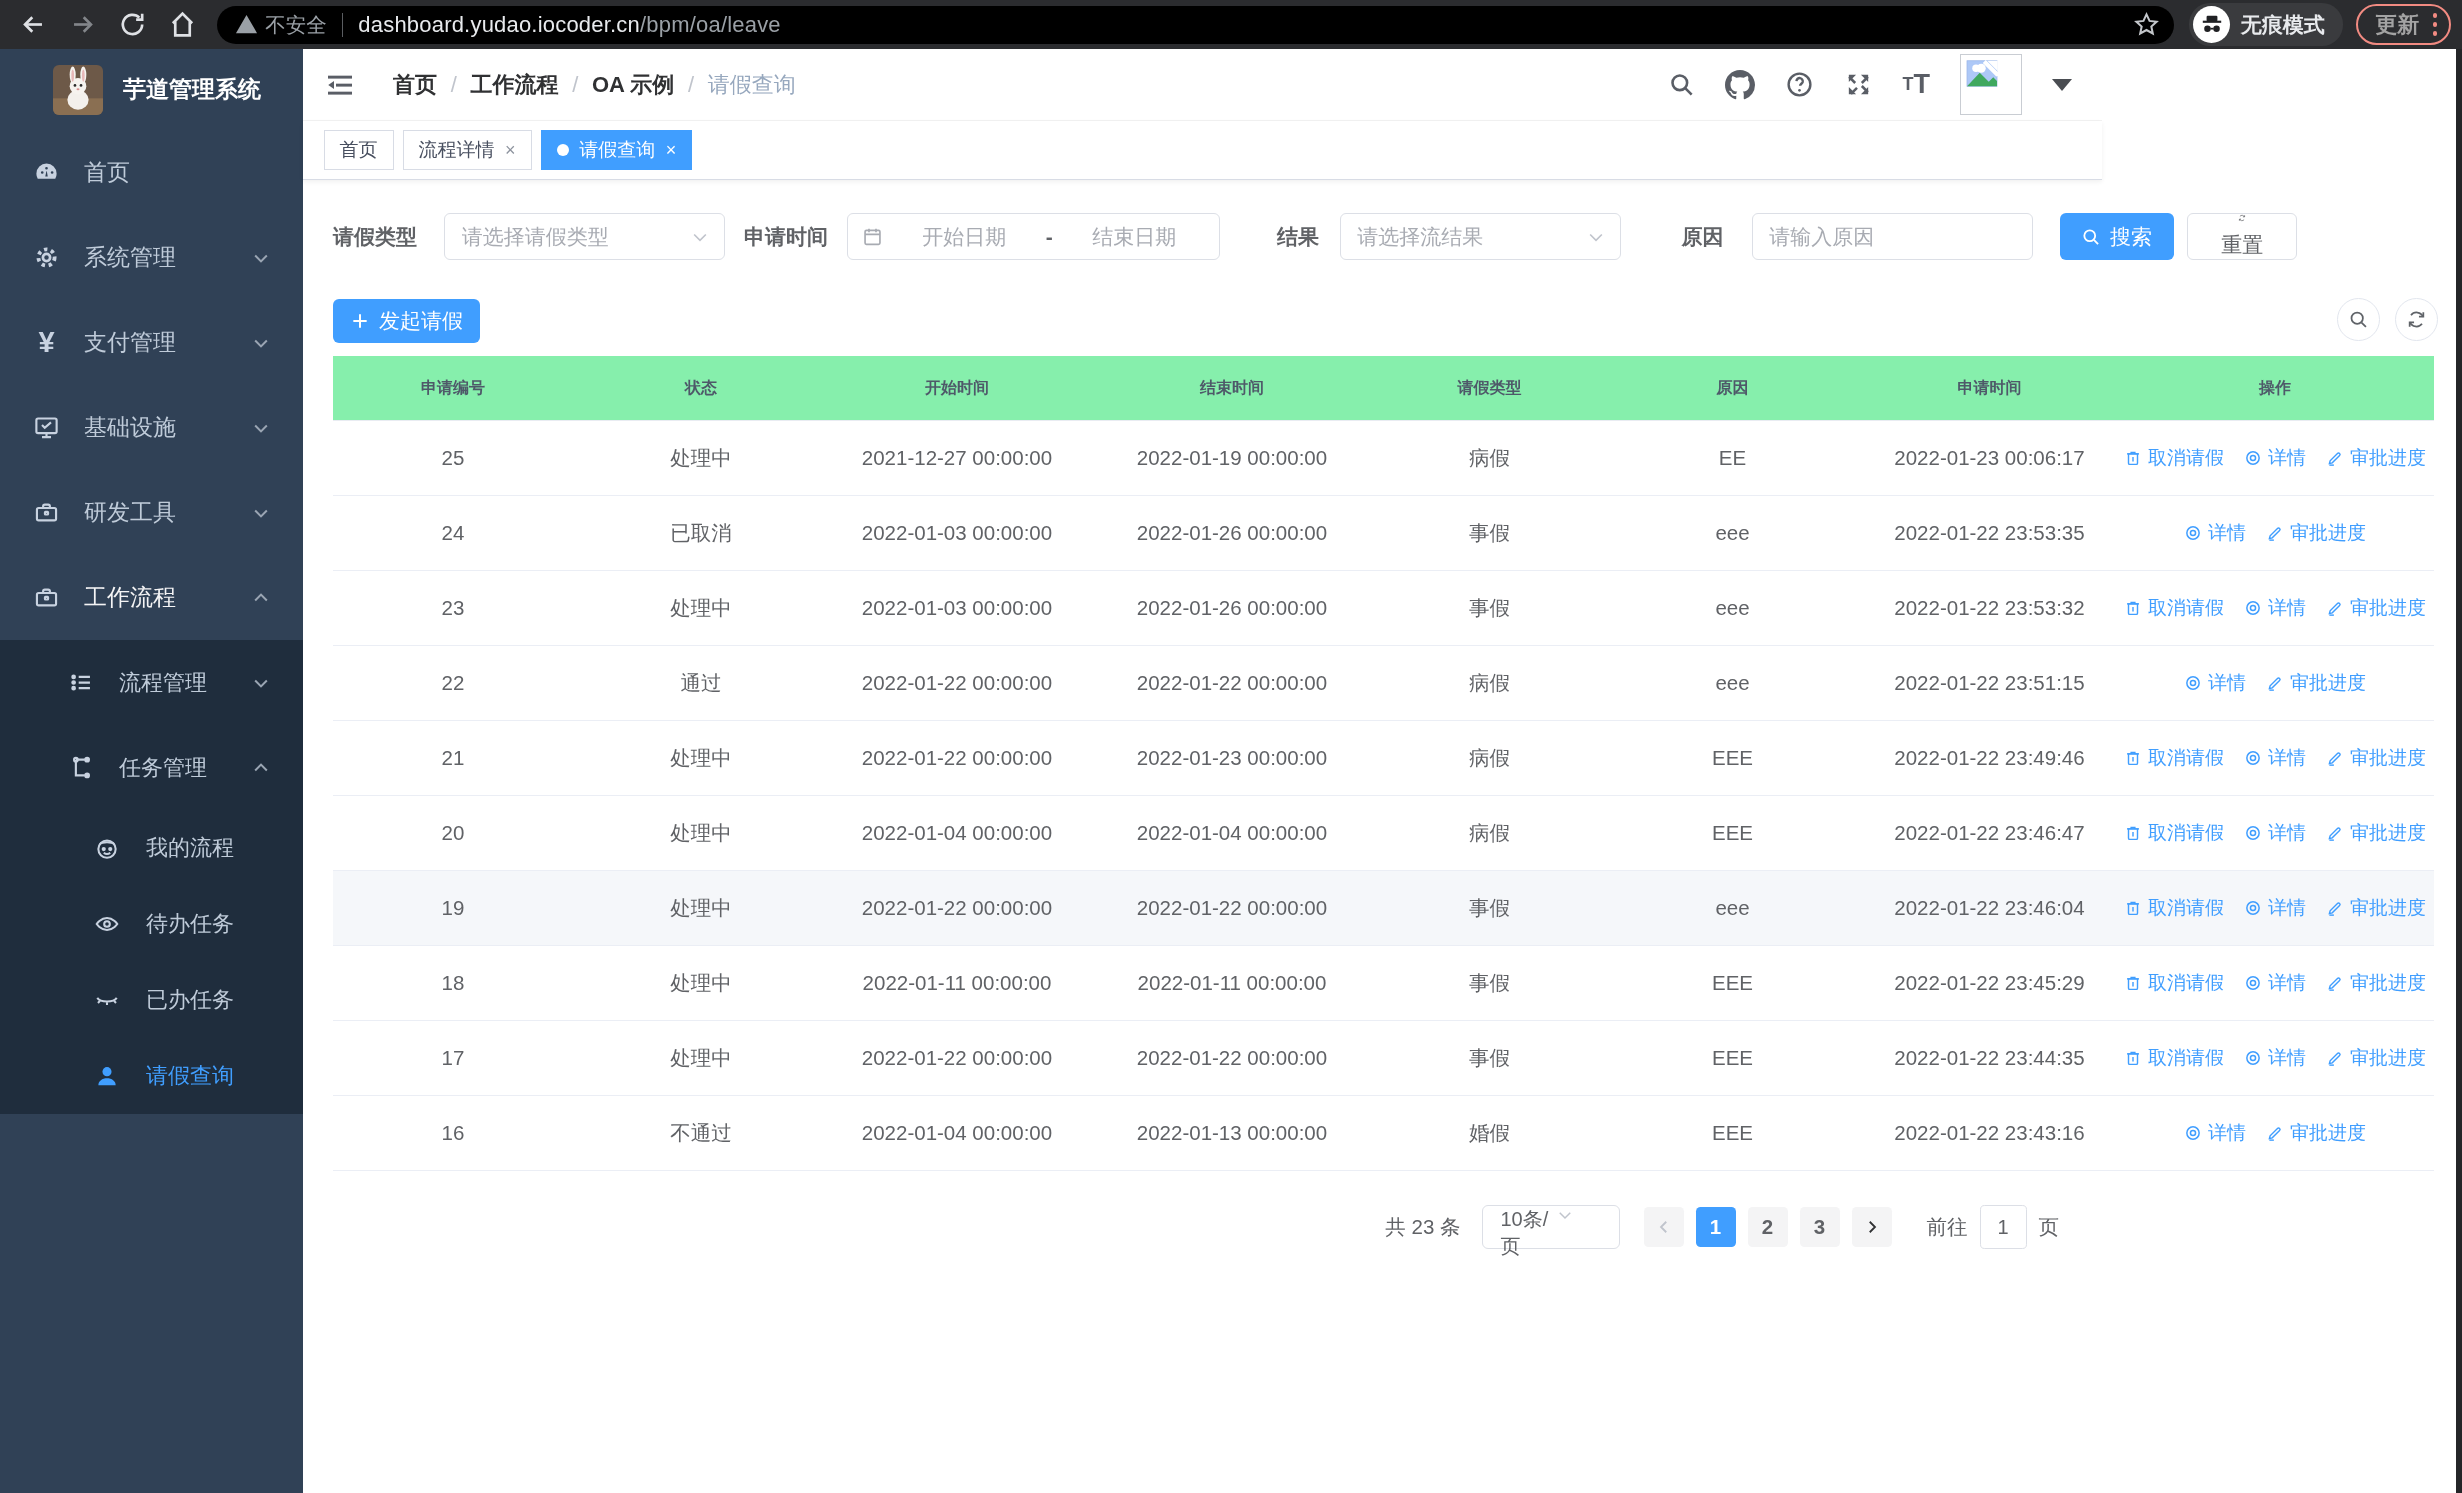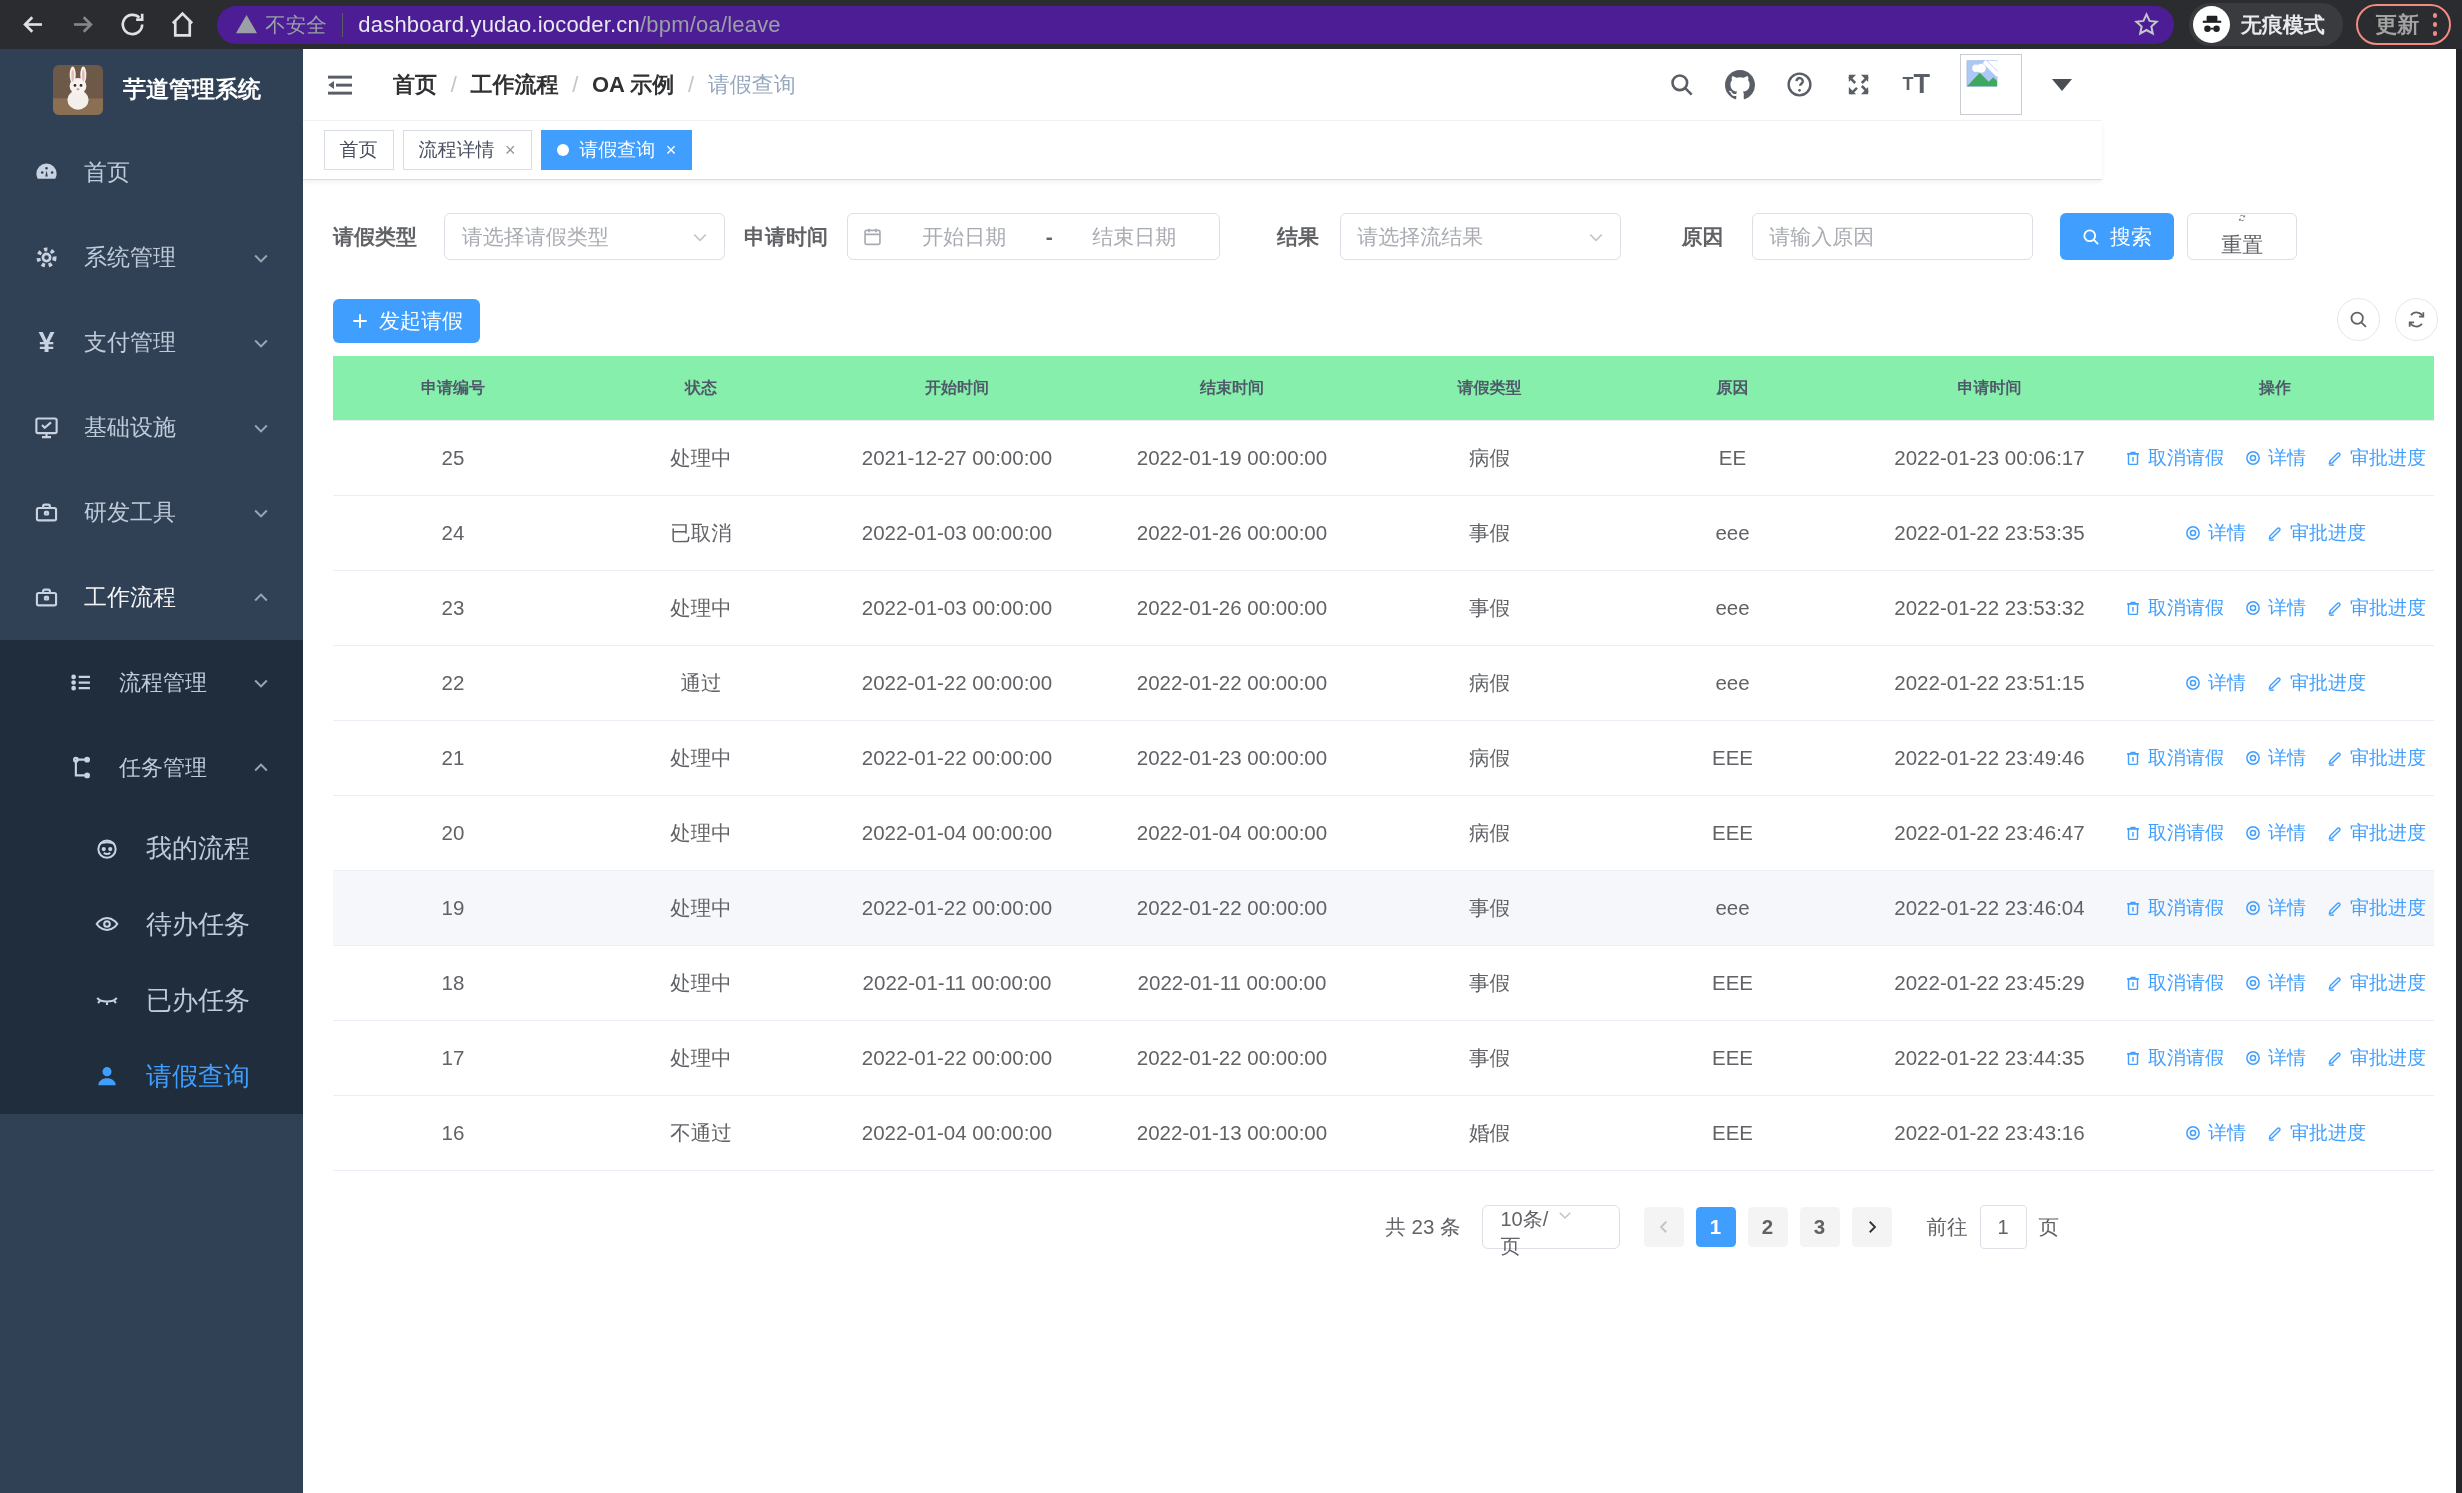--- a/index.html
+++ b/index.html
@@ -6,21 +6,21 @@
   html,body { width:2462px; height:1494px; overflow:hidden; background:#fff;
     font-family:"Liberation Sans","DejaVu Sans",sans-serif; }
   svg { display:block; }
 
   
   .browser-bar { position:absolute; left:0; top:0; width:2462px; height:49px;
     background:#2b2c2f; display:flex; align-items:center; }
   .nav-ic { width:33px; height:33px; display:flex; align-items:center; justify-content:center;
     margin-left:16.7px; color:#dfe1e5; }
   .nav-ic.dim { color:#83868a; }
-  .omnibox { height:38px; flex:1; margin-left:18px; margin-right:15px; background:#4c1d95;
+  .omnibox { height:38px; flex:1; margin-left:18px; margin-right:15px; background:#000000;
     border-radius:19px; display:flex; align-items:center; padding:0 13.7px 0 18px; }
   .omni-warn { color:#9aa0a6; display:flex; align-items:center; gap:7.6px; }
   .omni-warn span { font-size:20.5px; }
   .omni-div { width:1.5px; height:24px; background:#5a5d61; margin:0 15px; }
   .url { font-size:22px; color:#e8eaed; letter-spacing:0.2px; }
   .url .path { color:#9aa0a6; }
   .omni-spacer { flex:1; }
   .incog-pill { height:43px; background:#3a3b3e; border-radius:21px; display:flex; align-items:center;
     gap:10.6px; padding:0 18px 0 4.6px; margin-right:13.7px; }
   .incog-pill .badge { width:37px; height:37px; border-radius:50%; background:#fff;
@@ -38,21 +38,21 @@
   .app { position:absolute; left:0; top:49px; width:2102px; height:1444px; display:flex; }
 
   
   .sidebar { width:303px; background:#304156; display:flex; flex-direction:column; flex:none; }
   .logo-row { height:81px; display:flex; align-items:center; padding-left:53px; gap:20px; }
   .logo-img { width:50px; height:50px; border-radius:6px; overflow:hidden; flex:none; }
   .logo-title { color:#fff; font-size:23px; font-weight:600; white-space:nowrap; }
   .s-item { display:flex; align-items:center; color:#bfcbd9; cursor:pointer; }
   .s-item.lv1 { height:85px; padding-left:30px; font-size:23px; }
   .s-item.lv2 { height:85px; padding-left:65px; font-size:22px; }
-  .s-item.lv3 { height:76px; padding-left:90px; font-size:26px;font-family:Liberation Mono, monospace; }
+  .s-item.lv3 { height:76px; padding-left:90px; font-size:22px;font-family:Liberation Mono, monospace; }
   .s-ic { width:33px; display:flex; justify-content:center; margin-right:21px; color:#c8d2e0; flex:none; }
   .lv3 .s-ic { margin-right:23px; }
   .s-label { white-space:nowrap; }
   .s-chev { margin-left:auto; margin-right:32px; color:#9aa5b3; }
   .s-item.open-parent { color:#f4f4f5; }
   .submenu { background:#1f2d3d; }
   .s-item.active { color:#409eff; }
   .s-item.active .s-ic { color:#409eff; }
   .side-fill { flex:1; background:#304156; }
 

